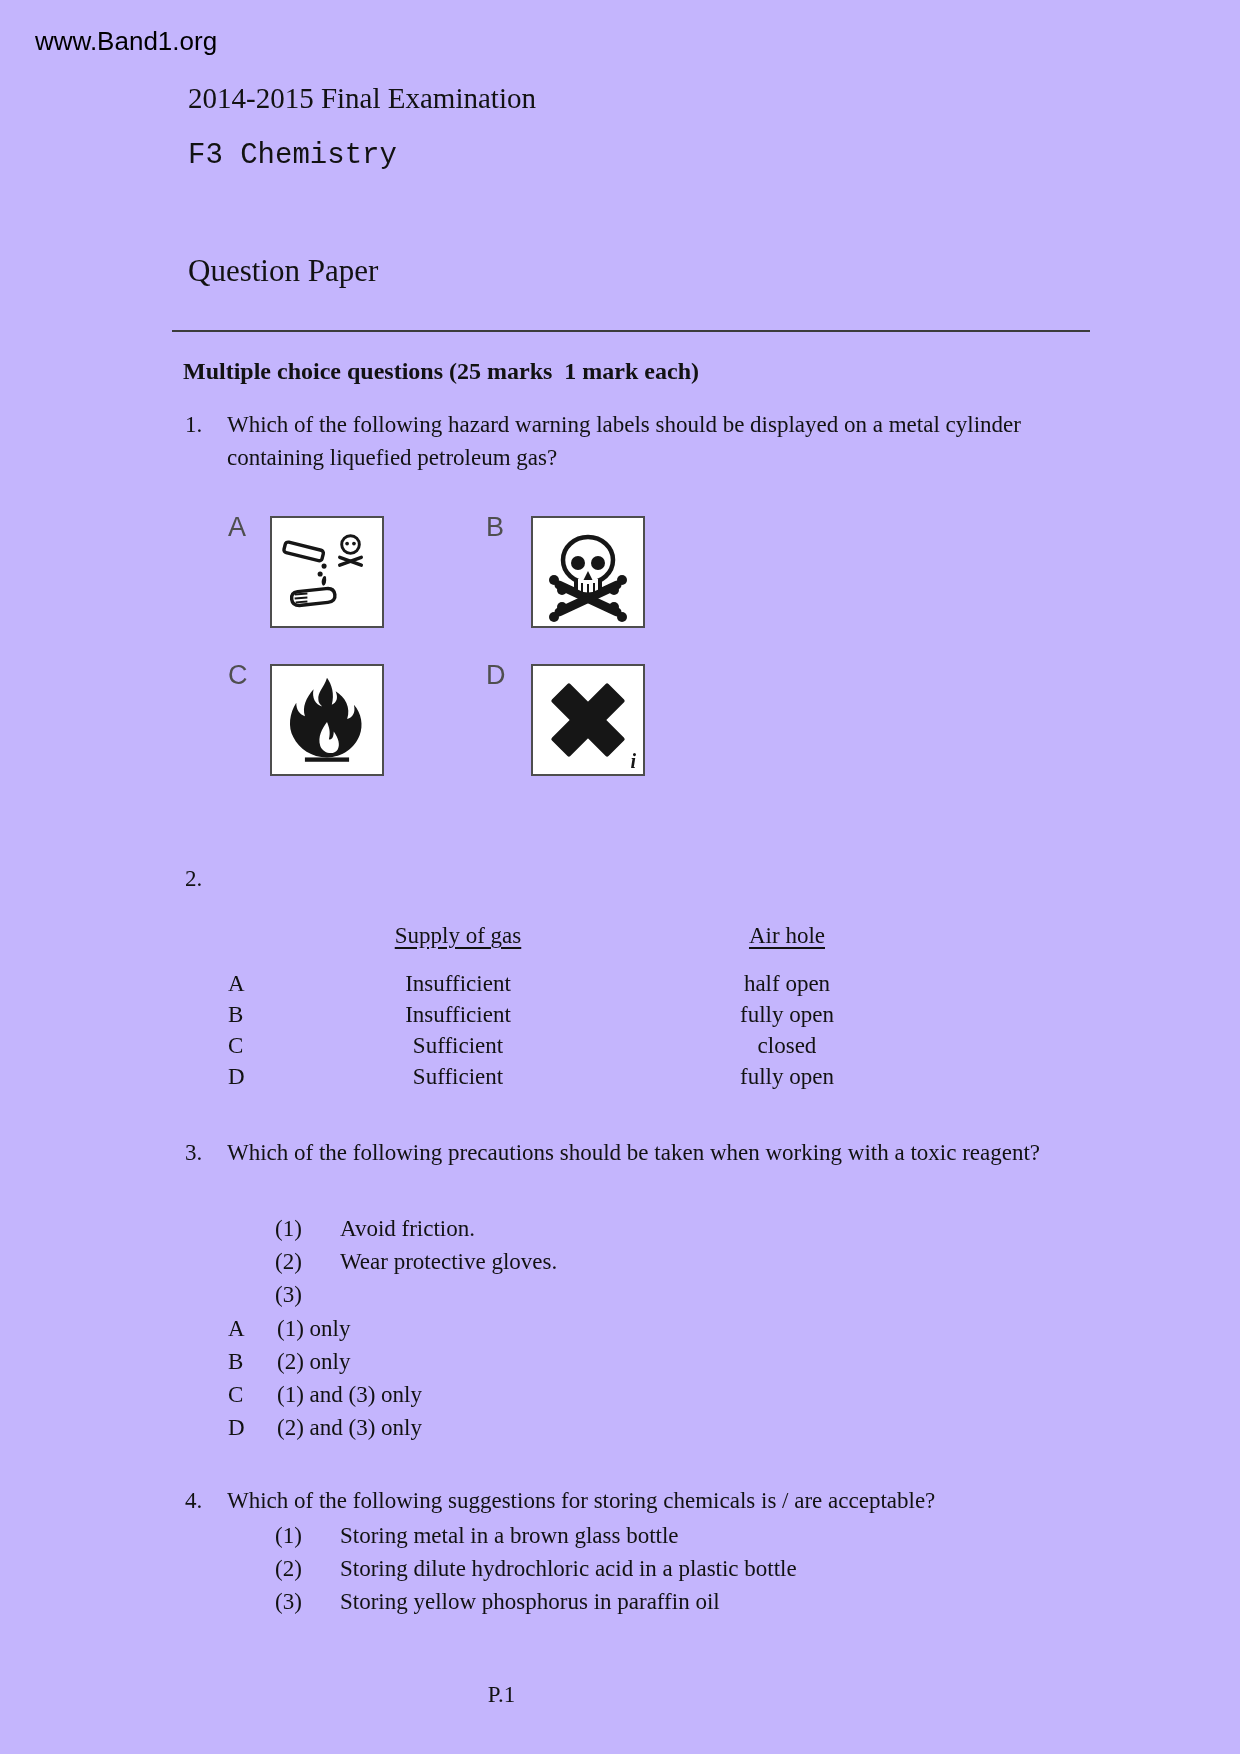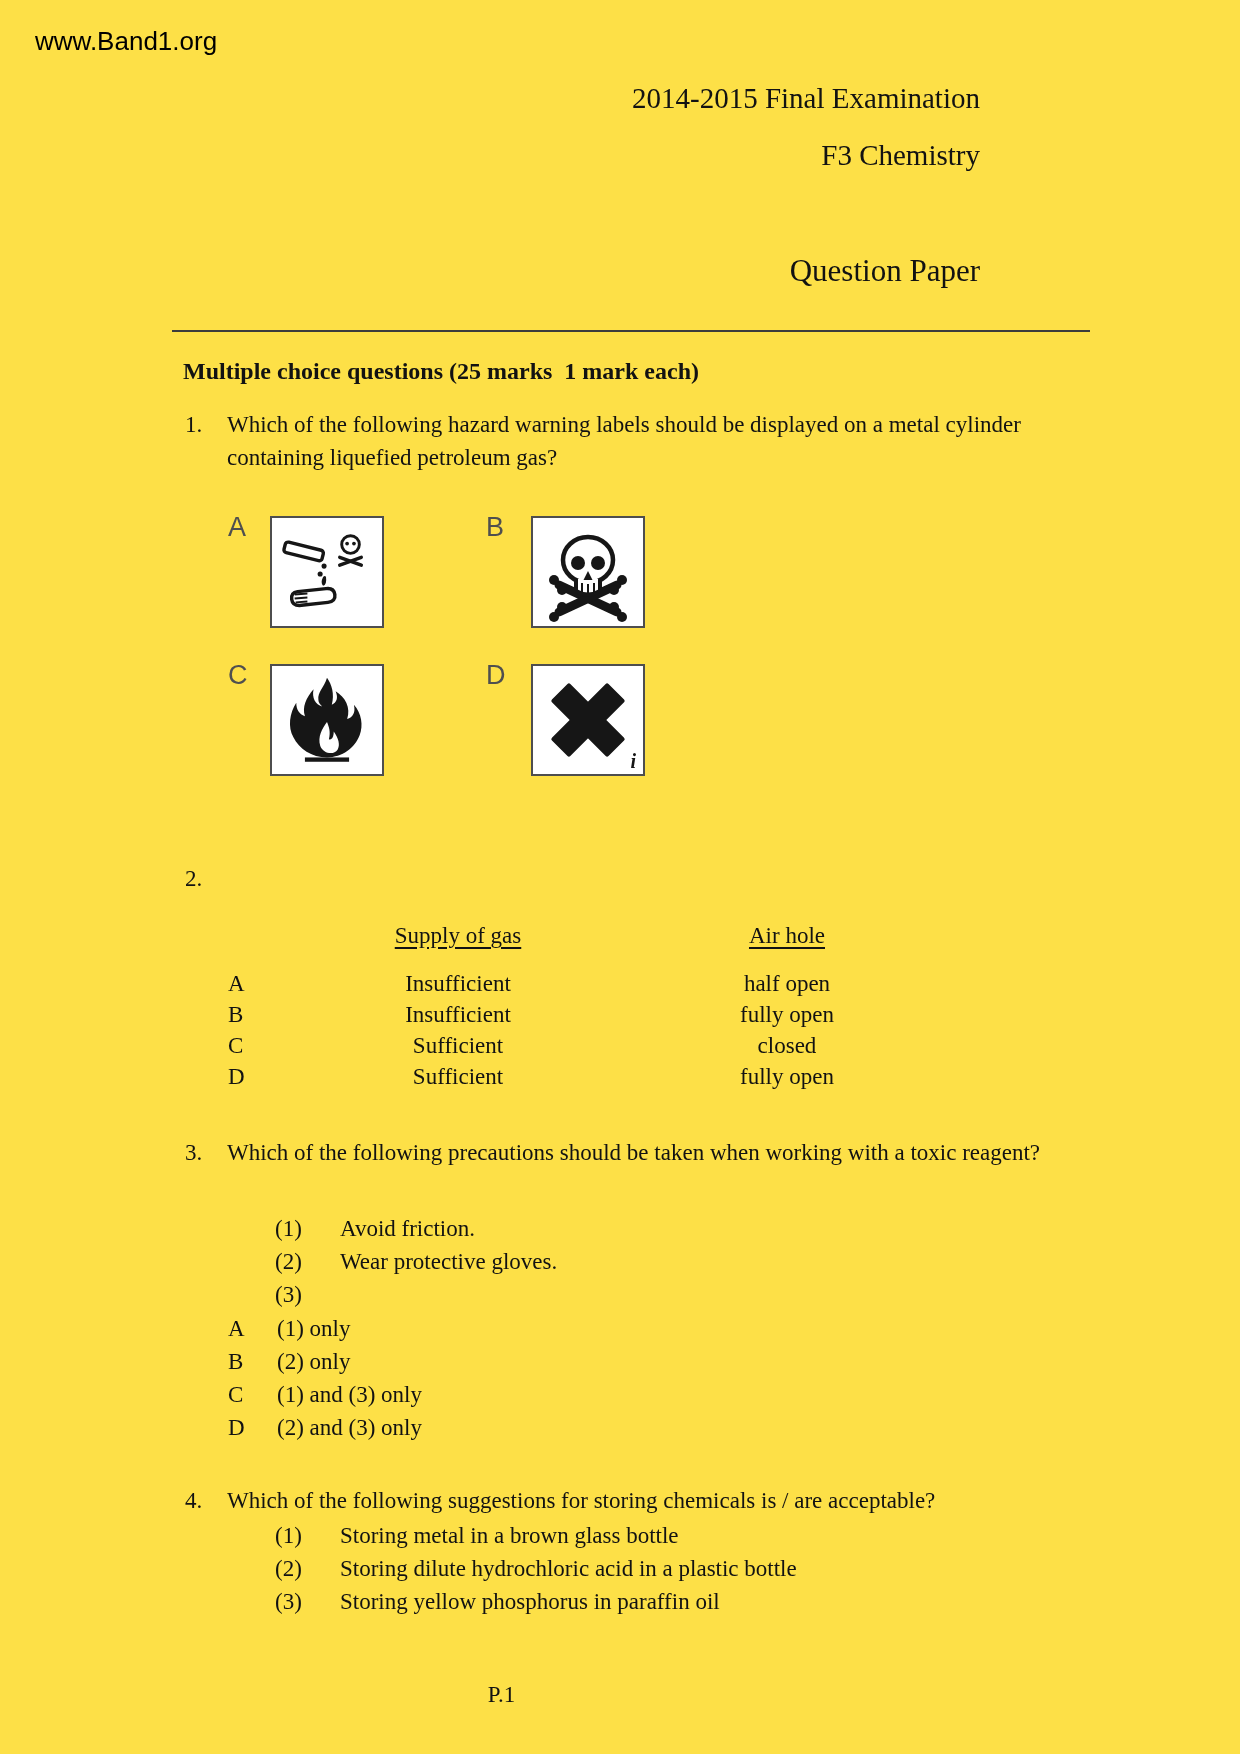--- a/index.html
+++ b/index.html
@@ -1,23 +1,23 @@
 <!DOCTYPE html>
 <html><head>
 <meta charset="utf-8">
 <style>
   html,body{margin:0;padding:0;background:#ffffff;}
   .page{
-    position:relative;width:1240px;height:1754px;background:#fde047;overflow:hidden;
+    position:relative;width:1240px;height:1754px;background:#c4b5fd;overflow:hidden;
     font-family:"Liberation Serif","DejaVu Serif",serif;color:#121212;
   }
   .site-url{position:absolute;left:35px;top:26px;font-family:"Liberation Sans","DejaVu Sans",sans-serif;font-size:26px;color:#000;}
-  .title-block-line{position:absolute;left:180px;width:800px;text-align:right;font-size:29px;}
+  .title-block-line{position:absolute;left:188px;width:800px;text-align:left;font-size:29px;}
   .doc-title{top:82px;}
-  .doc-subtitle{top:139px;}
+  .doc-subtitle{top:139px;font-family:Liberation Mono, monospace;}
   .section-title{top:253px;font-size:31px;}
   .rule{position:absolute;left:172px;top:330px;width:918px;height:0;border-top:2px solid #3c3c3c;}
   .mc-heading{position:absolute;left:183px;top:356px;font-size:24px;font-weight:bold;line-height:30px;}
   .qnum{position:absolute;left:185px;font-size:23px;line-height:33px;}
   .qtext{position:absolute;left:227px;width:820px;font-size:23px;line-height:33px;}
   .subitem-num{position:absolute;left:275px;font-size:23px;line-height:33px;}
   .subitem-text{position:absolute;left:340px;font-size:23px;line-height:33px;}
   .opt-letter{position:absolute;left:228px;font-size:23px;line-height:33px;}
   .opt-text{position:absolute;left:277px;font-size:23px;line-height:33px;}
   .t-cell{position:absolute;width:220px;text-align:center;font-size:23px;line-height:31px;}

